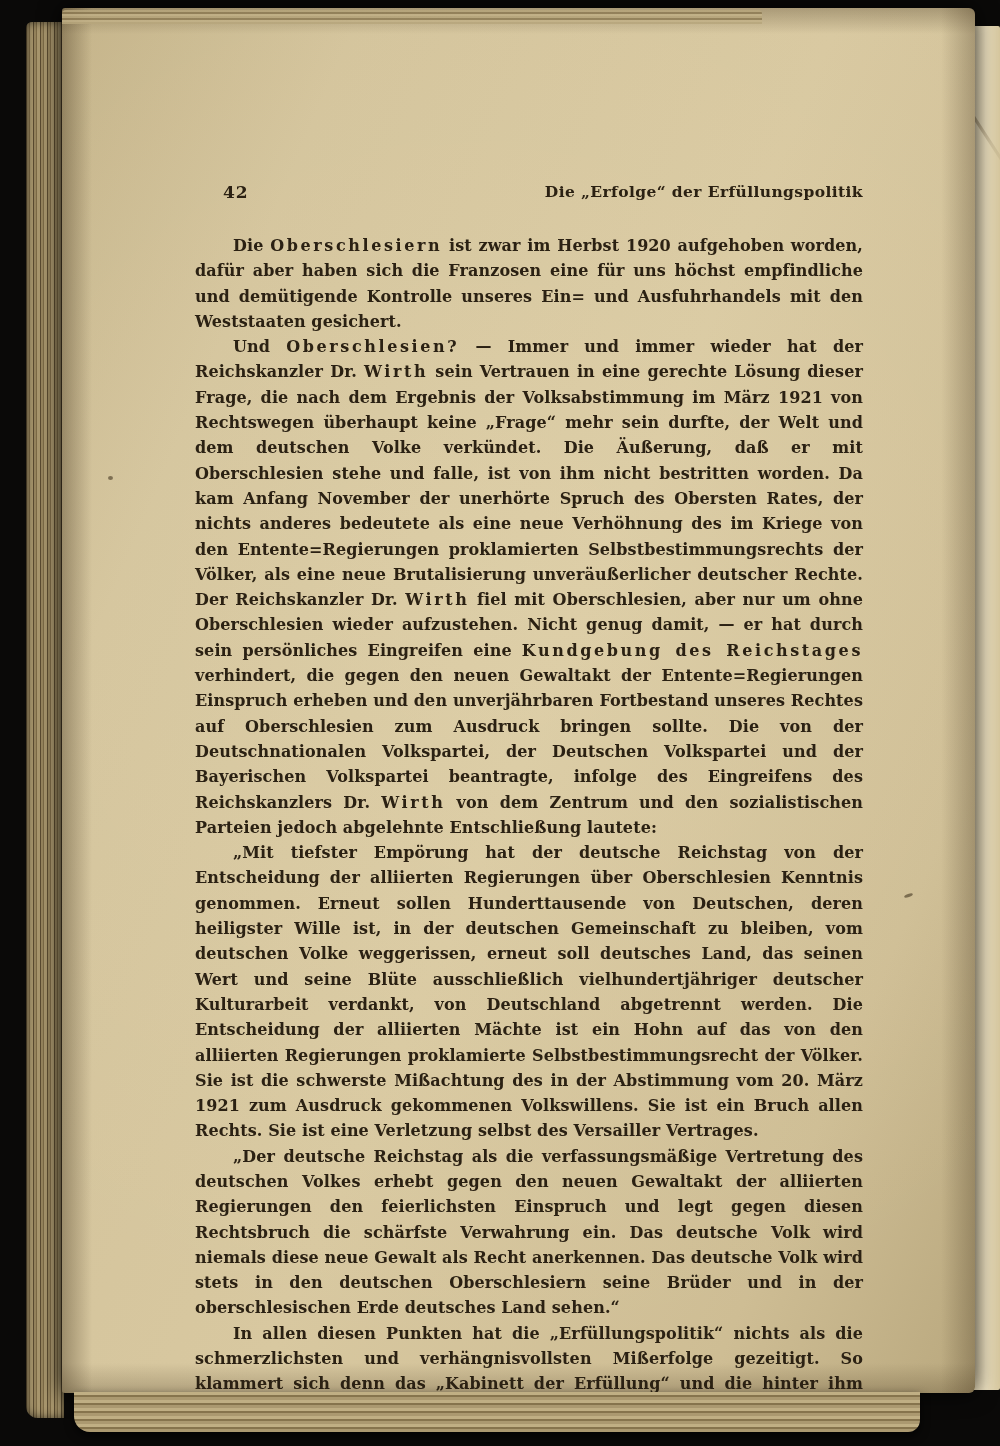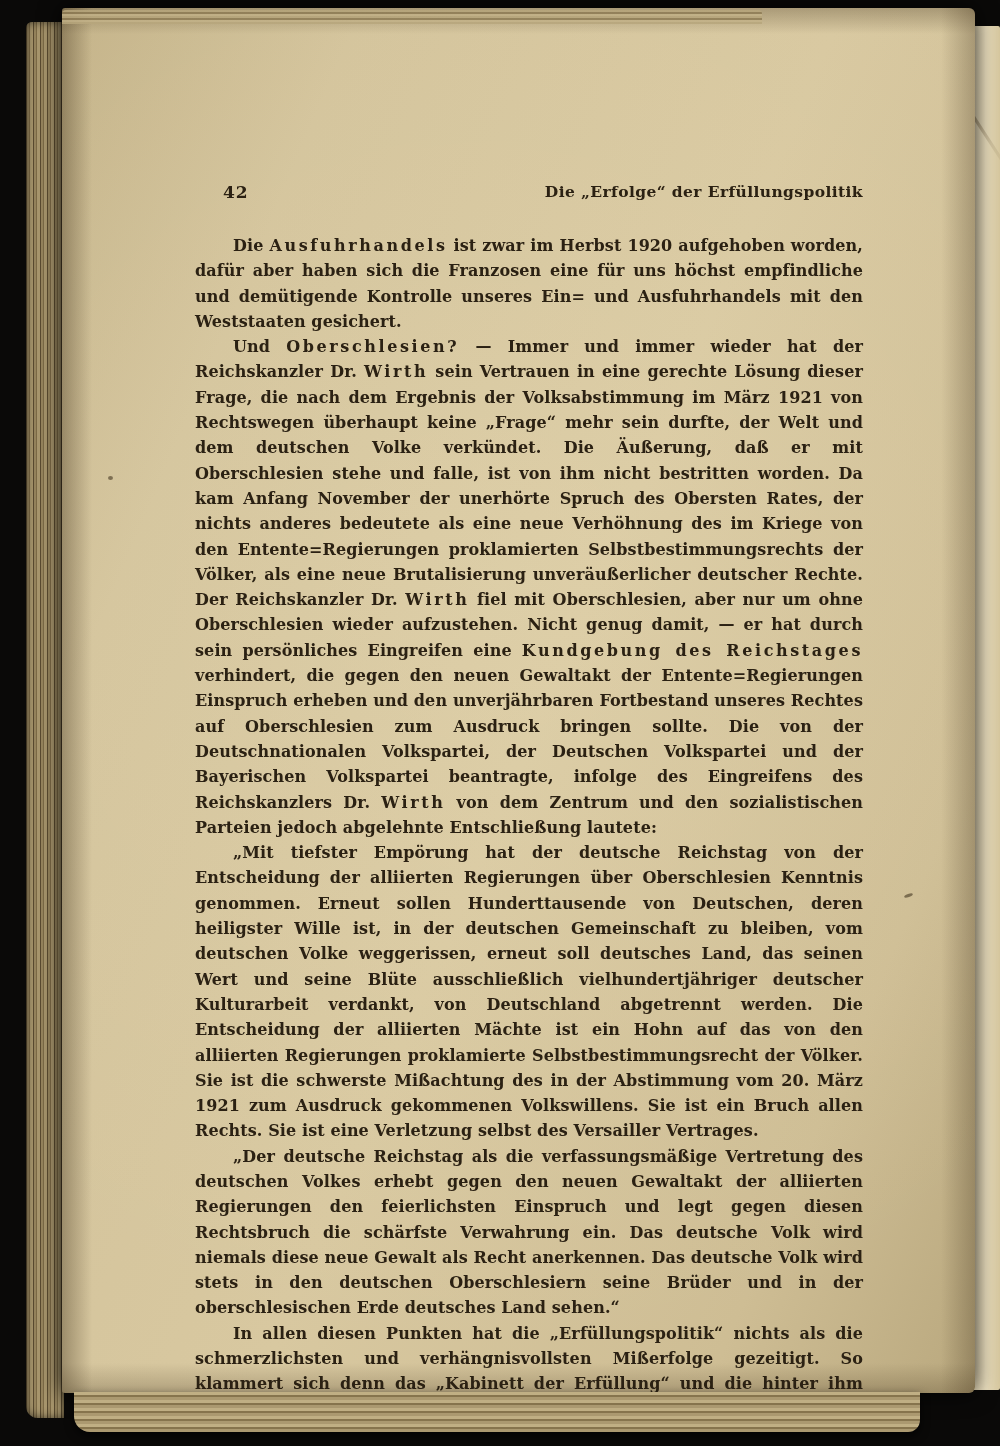--- a/index.html
+++ b/index.html
@@ -128,21 +128,21 @@
   <div class="page-main">
 
     <div class="text-block">
 
       <div class="head-row">
         <span class="page-num">42</span>
         <span class="running-head">Die „Erfolge“ der Erfüllungspolitik</span>
       </div>
 
       <div class="body">
-        <p><span>Die </span><span class="sperr">Ausfuhrhandels</span><span> ist zwar im Herbst 1920 aufgehoben worden, dafür aber haben sich die Franzosen eine für uns höchst empfindliche und demütigende Kontrolle unseres Ein= und Ausfuhrhandels mit den Weststaaten gesichert.</span></p>
+        <p><span>Die </span><span class="sperr">Oberschlesiern</span><span> ist zwar im Herbst 1920 aufgehoben worden, dafür aber haben sich die Franzosen eine für uns höchst empfindliche und demütigende Kontrolle unseres Ein= und Ausfuhrhandels mit den Weststaaten gesichert.</span></p>
         <p><span>Und </span><span class="sperr">Oberschlesien?</span><span> — Immer und immer wieder hat der Reichskanzler Dr. </span><span class="sperr">Wirth</span><span> sein Vertrauen in eine gerechte Lösung dieser Frage, die nach dem Ergebnis der Volksabstimmung im März 1921 von Rechtswegen überhaupt keine „Frage“ mehr sein durfte, der Welt und dem deutschen Volke verkündet. Die Äußerung, daß er mit Oberschlesien stehe und falle, ist von ihm nicht bestritten worden. Da kam Anfang November der unerhörte Spruch des Obersten Rates, der nichts anderes bedeutete als eine neue Verhöhnung des im Kriege von den Entente=Regierungen proklamierten Selbstbestimmungsrechts der Völker, als eine neue Brutalisierung unveräußerlicher deutscher Rechte. Der Reichskanzler Dr. </span><span class="sperr">Wirth</span><span> fiel mit Oberschlesien, aber nur um ohne Oberschlesien wieder aufzustehen. Nicht genug damit, — er hat durch sein persönliches Eingreifen eine </span><span class="sperr">Kundgebung des Reichstages</span><span> verhindert, die gegen den neuen Gewaltakt der Entente=Regierungen Einspruch erheben und den unverjährbaren Fortbestand unseres Rechtes auf Oberschlesien zum Ausdruck bringen sollte. Die von der Deutschnationalen Volkspartei, der Deutschen Volkspartei und der Bayerischen Volkspartei beantragte, infolge des Eingreifens des Reichskanzlers Dr. </span><span class="sperr">Wirth</span><span> von dem Zentrum und den sozialistischen Parteien jedoch abgelehnte Entschließung lautete:</span></p>
         <p><span>„Mit tiefster Empörung hat der deutsche Reichstag von der Entscheidung der alliierten Regierungen über Oberschlesien Kenntnis genommen. Erneut sollen Hunderttausende von Deutschen, deren heiligster Wille ist, in der deutschen Gemeinschaft zu bleiben, vom deutschen Volke weggerissen, erneut soll deutsches Land, das seinen Wert und seine Blüte ausschließlich vielhundertjähriger deutscher Kulturarbeit verdankt, von Deutschland abgetrennt werden. Die Entscheidung der alliierten Mächte ist ein Hohn auf das von den alliierten Regierungen proklamierte Selbstbestimmungsrecht der Völker. Sie ist die schwerste Mißachtung des in der Abstimmung vom 20. März 1921 zum Ausdruck gekommenen Volkswillens. Sie ist ein Bruch allen Rechts. Sie ist eine Verletzung selbst des Versailler Vertrages.</span></p>
         <p><span>„Der deutsche Reichstag als die verfassungsmäßige Vertretung des deutschen Volkes erhebt gegen den neuen Gewaltakt der alliierten Regierungen den feierlichsten Einspruch und legt gegen diesen Rechtsbruch die schärfste Verwahrung ein. Das deutsche Volk wird niemals diese neue Gewalt als Recht anerkennen. Das deutsche Volk wird stets in den deutschen Oberschlesiern seine Brüder und in der oberschlesischen Erde deutsches Land sehen.“</span></p>
         <p><span>In allen diesen Punkten hat die „Erfüllungspolitik“ nichts als die schmerzlichsten und verhängnisvollsten Mißerfolge gezeitigt. So klammert sich denn das „Kabinett der Erfüllung“ und die hinter ihm stehende Parteikoalition an den einen „Erfolg“, daß bisher das Ruhr=</span></p>
       </div>
 
     </div>
 
     <div class="speck s1"></div>
     <div class="speck s2"></div>

